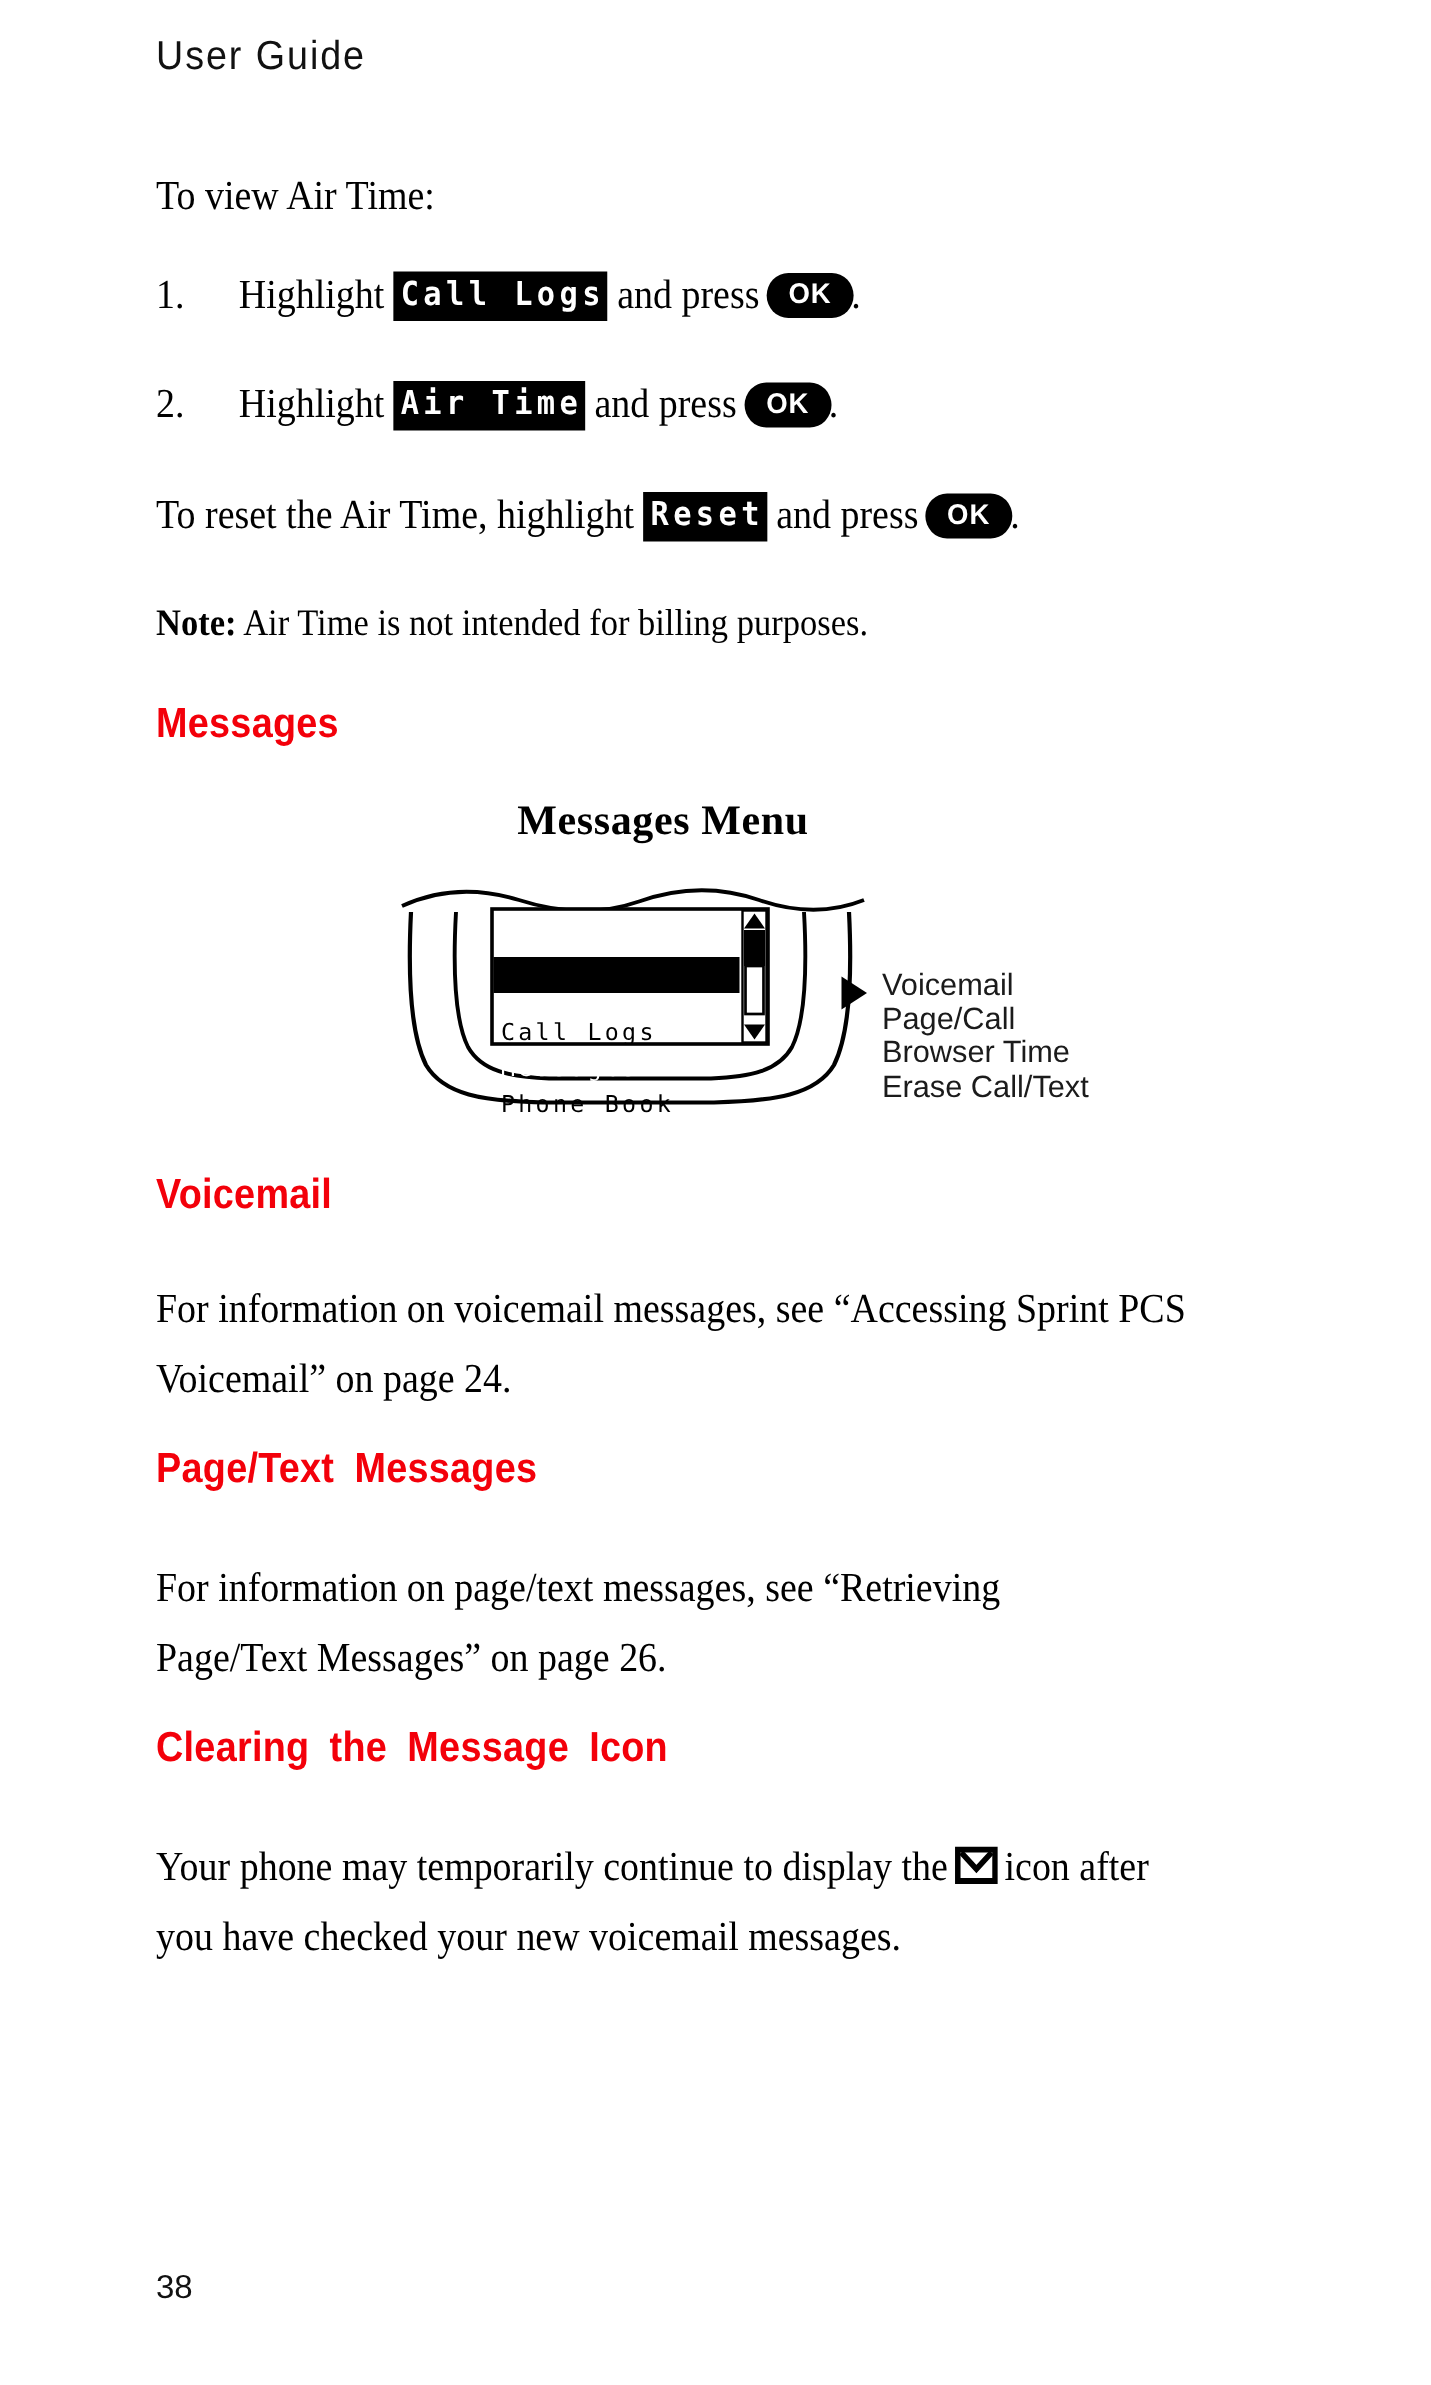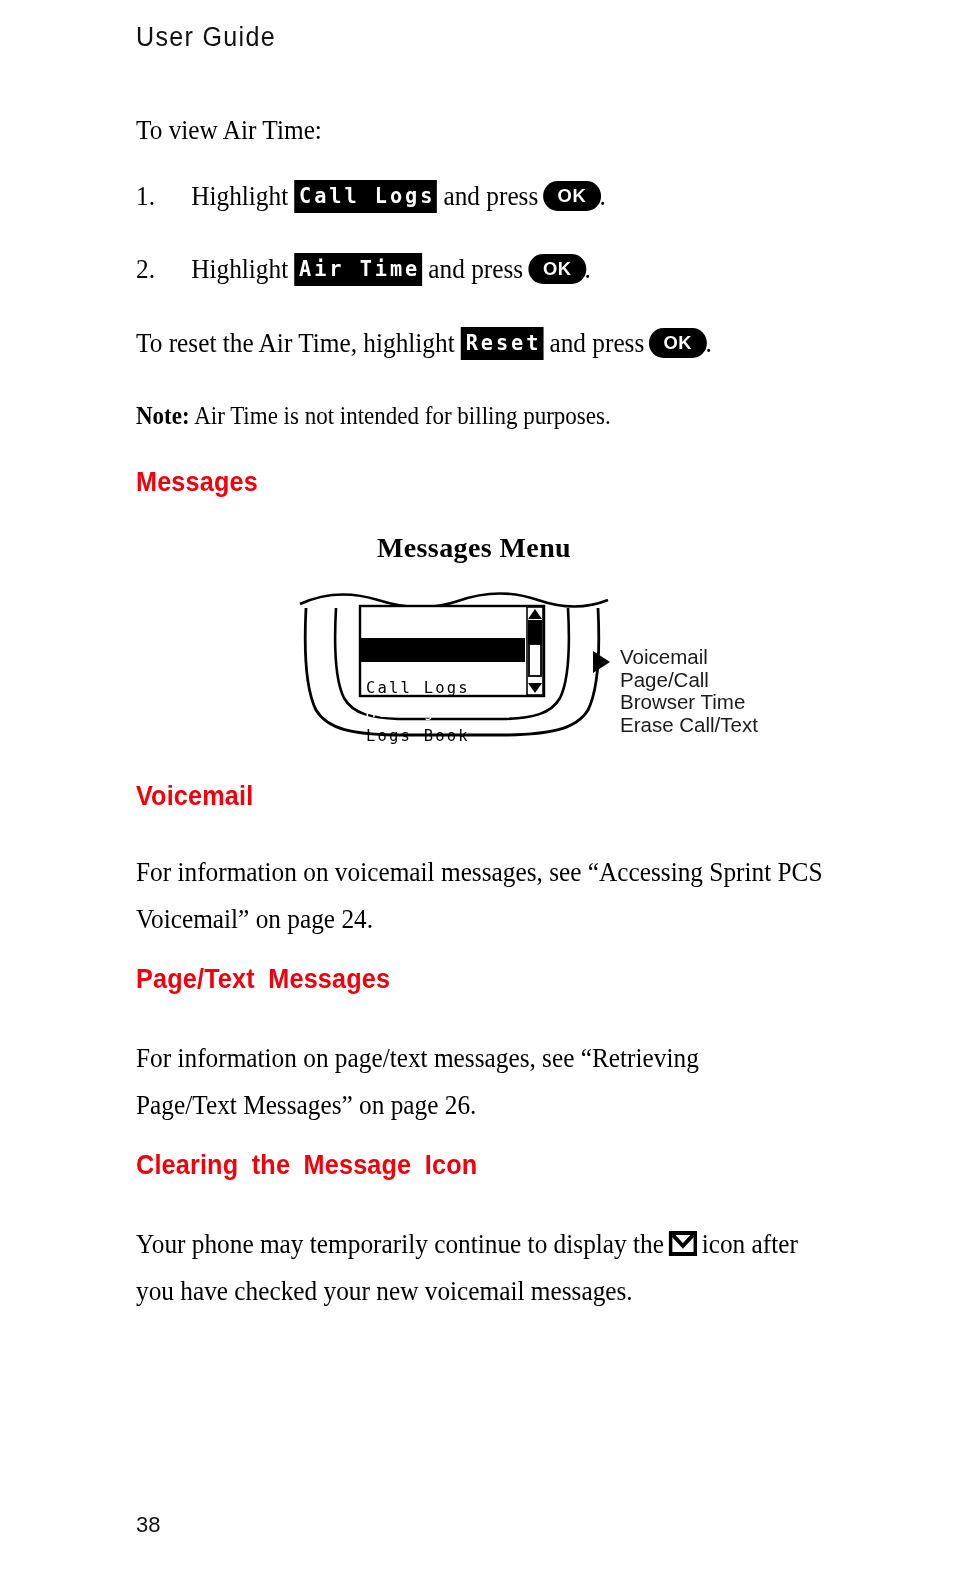--- a/index.html
+++ b/index.html
@@ -12,21 +12,20 @@
     height: 1590px;
     position: relative;
     overflow: hidden;
     font-family: "Liberation Serif", serif;
     color: #000000;
   }
 
   .page {
     position: absolute;
     inset: 0;
-    margin-left: 32px;
   }
 
   
   .running-header {
     position: absolute;
     left: 104px;
     top: 22px;
     font-family: "Liberation Sans", sans-serif;
     font-size: 27px;
     font-weight: 500;
@@ -251,21 +250,21 @@
 
         <polygon points="241,105 248,95 234,95" fill="#000000"></polygon>
       </svg>
 
       
       <div style="position:absolute; left:72px; top:88px; width:160px;
                   font-family:'DejaVu Sans Mono', monospace; font-size:15.5px;
                   letter-spacing:2.2px; line-height:24px;">
         <div style="color:#000000; height:24px;">Call Logs</div>
         <div style="color:#ffffff; height:24px;">Messages</div>
-        <div style="color:#000000; height:24px;">Logs Book</div>
+        <div style="color:#000000; height:24px;">Phone Book</div>
       </div>
     </div>
 
     <div class="callout-arrow"></div>
 
     <div class="callout">
       <span class="ln">Voicemail</span>
       <span class="ln">Page/Call</span>
       <span class="ln">Browser Time</span>
       <span class="ln">Erase Call/Text</span>

